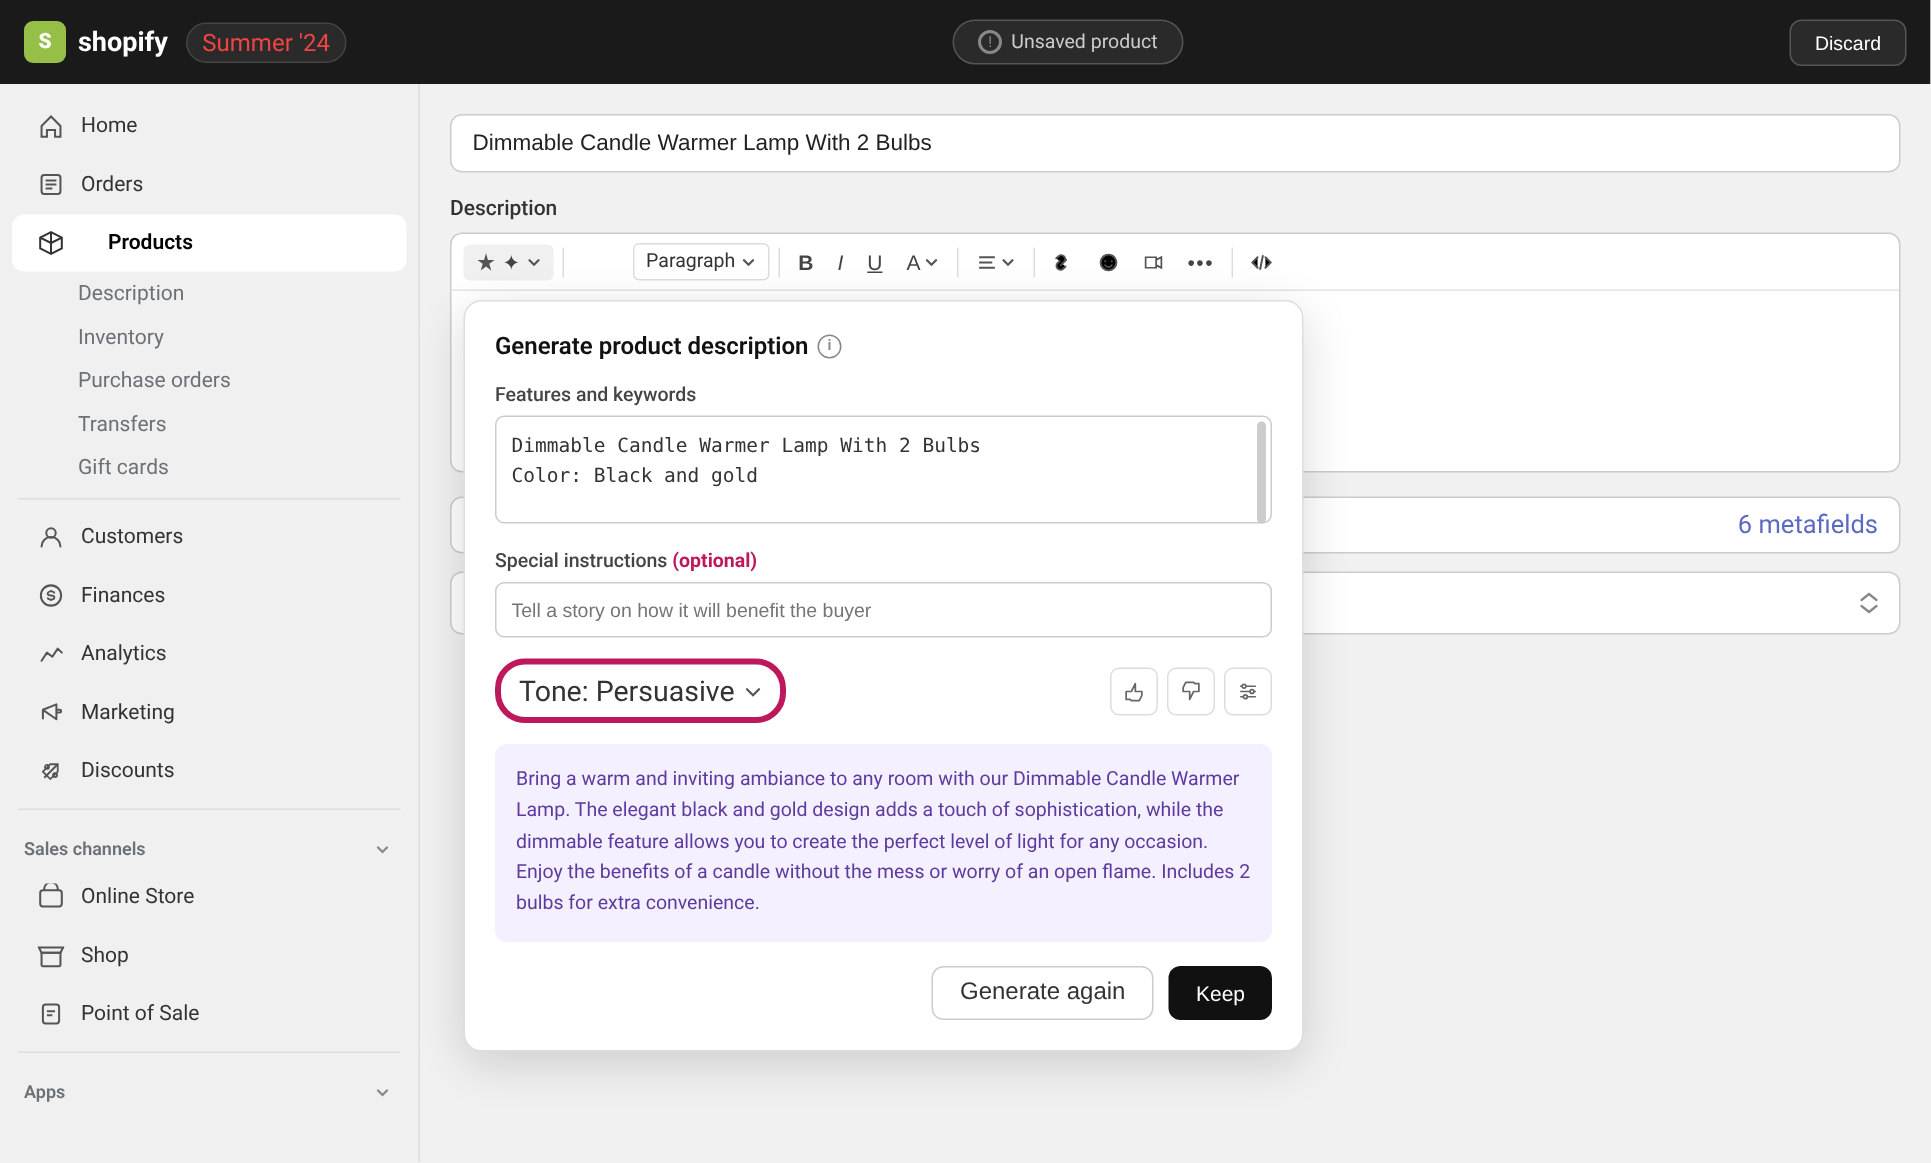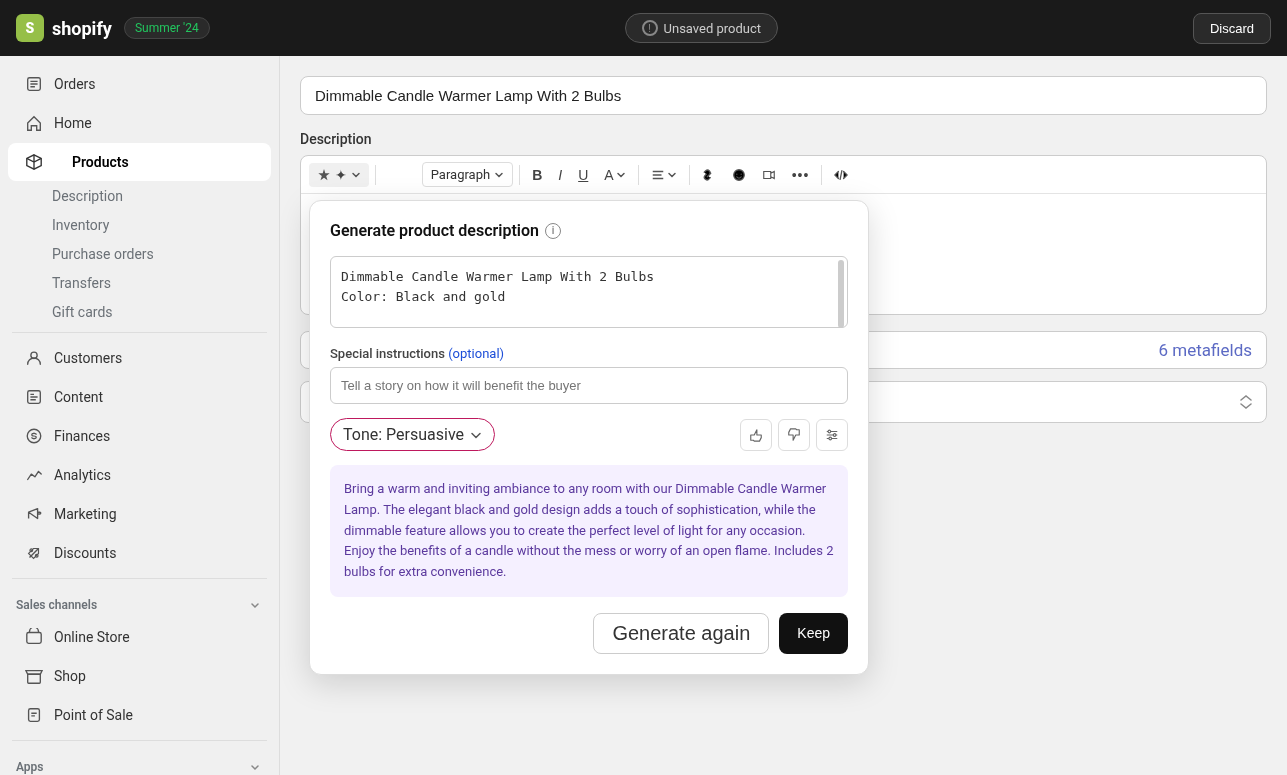--- a/index.html
+++ b/index.html
@@ -30,25 +30,25 @@
       border-radius: 6px;
       display: flex;
       align-items: center;
       justify-content: center;
       color: white;
       font-size: 14px;
       font-weight: 900;
     }
     .summer-badge {
       background: #2a2a2a;
-      color: #22c55e;
+      color: #ef4444;
       border: 1px solid #444;
       border-radius: 20px;
       padding: 3px 10px;
-      font-size: 12px;
+      font-size: 16px;
     }
     .nav-center {
       flex: 1;
       display: flex;
       justify-content: center;
     }
     .unsaved-pill {
       background: #2a2a2a;
       border: 1px solid #555;
       border-radius: 20px;
@@ -317,24 +317,24 @@
     .tone-row {
       display: flex;
       align-items: center;
       justify-content: space-between;
       margin-bottom: 14px;
     }
     .tone-select {
       display: flex;
       align-items: center;
       gap: 6px;
-      border: 1px solid #be185d;
+      border: 4px solid #be185d;
       border-radius: 20px;
       padding: 6px 12px;
-      font-size: 16px;
+      font-size: 19px;
       color: #333;
       cursor: pointer;
       background: white;
     }
     .tone-actions {
       display: flex;
       align-items: center;
       gap: 6px;
     }
     .tone-action-btn {
@@ -367,21 +367,21 @@
       display: flex;
       justify-content: flex-end;
       gap: 10px;
     }
     .gen-again-btn {
       padding: 8px 18px;
       border: 1px solid #ccc;
       border-radius: 8px;
       background: white;
       color: #333;
-      font-size: 20px;
+      font-size: 16px;
       cursor: pointer;
       font-weight: 500;
     }
     .keep-btn {
       padding: 8px 18px;
       border: none;
       border-radius: 8px;
       background: #111;
       color: white;
       font-size: 14px;
@@ -427,34 +427,34 @@
   </div>
   <button class="discard-btn">Discard</button>
 </div>
 
 <div class="main-layout">
 
   <div class="sidebar">
     <div class="sidebar-item">
       <span class="icon">
         <svg width="18" height="18" viewBox="0 0 20 20" fill="none">
+          <path d="M3 10L10 3L17 10V18H13V13H7V18H3V10Z" stroke="#555" stroke-width="1.5" fill="none"></path>
+        </svg>
+      </span>
+      <span>Home</span>
+    </div>
+    <div class="sidebar-item">
+      <span class="icon">
+        <svg width="18" height="18" viewBox="0 0 20 20" fill="none">
           <rect x="3" y="3" width="14" height="14" rx="2" stroke="#555" stroke-width="1.5"></rect>
           <path d="M6 7h8M6 10h8M6 13h5" stroke="#555" stroke-width="1.5"></path>
         </svg>
       </span>
       <span>Orders</span>
     </div>
-    <div class="sidebar-item">
-      <span class="icon">
-        <svg width="18" height="18" viewBox="0 0 20 20" fill="none">
-          <path d="M3 10L10 3L17 10V18H13V13H7V18H3V10Z" stroke="#555" stroke-width="1.5" fill="none"></path>
-        </svg>
-      </span>
-      <span>Home</span>
-    </div>
     <div class="sidebar-item active">
       <span class="icon">
         <svg width="18" height="18" viewBox="0 0 20 20" fill="none">
           <path d="M10 2L18 6V14L10 18L2 14V6L10 2Z" stroke="#333" stroke-width="1.5" fill="none"></path>
           <path d="M10 2V18M2 6L10 10L18 6" stroke="#333" stroke-width="1.5"></path>
         </svg>
       </span>
       <span>Products</span>
     </div>
     <div class="sidebar-sub">
@@ -475,29 +475,20 @@
     <div class="sidebar-divider"></div>
 
     <div class="sidebar-item">
       <span class="icon">
         <svg width="18" height="18" viewBox="0 0 20 20" fill="none">
           <circle cx="10" cy="7" r="3.5" stroke="#555" stroke-width="1.5"></circle>
           <path d="M3 17c0-3.866 3.134-7 7-7s7 3.134 7 7" stroke="#555" stroke-width="1.5" stroke-linecap="round"></path>
         </svg>
       </span>
       <span>Customers</span>
-    </div>
-    <div class="sidebar-item">
-      <span class="icon">
-        <svg width="18" height="18" viewBox="0 0 20 20" fill="none">
-          <rect x="3" y="3" width="14" height="14" rx="2" stroke="#555" stroke-width="1.5"></rect>
-          <path d="M6 7h4M6 10h8M6 13h6" stroke="#555" stroke-width="1.5"></path>
-        </svg>
-      </span>
-      <span>Content</span>
     </div>
     <div class="sidebar-item">
       <span class="icon">
         <svg width="18" height="18" viewBox="0 0 20 20" fill="none">
           <circle cx="10" cy="10" r="7.5" stroke="#555" stroke-width="1.5"></circle>
           <path d="M10 6v1.5M10 12.5V14M7.5 11.5c0 1 1.12 1.5 2.5 1.5s2.5-.5 2.5-1.5S11.5 10 10 10s-2.5-.5-2.5-1.5S8.88 7 10 7s2.5.5 2.5 1.5" stroke="#555" stroke-width="1.3"></path>
         </svg>
       </span>
       <span>Finances</span>
     </div>
@@ -654,29 +645,30 @@
       <div class="editor-content">
         <span>lamp! With its decor piece, but s you to control goodbye to the tive candle warmer</span>
       </div>
 
       <div class="ai-popup">
         <div class="ai-popup-title">
           <span>Generate product description</span>
           <span class="info-icon">i</span>
         </div>
 
+        <div class="field-label">Features and keywords</div>
         <div class="features-wrapper">
           <textarea class="features-textarea" style="">Dimmable Candle Warmer Lamp With 2 Bulbs
 Color: Black and gold</textarea>
           <div class="textarea-scrollbar"></div>
         </div>
 
         <div class="field-label">
           <span>Special instructions</span>
-          <span style="color:#1d4ed8; font-weight:400;">(optional)</span>
+          <span style="color:#be185d; font-weight:700;">(optional)</span>
         </div>
         <input type="text" class="special-input" placeholder="Tell a story on how it will benefit the buyer" style="">
 
         
         <div class="tone-row">
           <div class="tone-select">
             <span>Tone: Persuasive</span>
             <svg width="12" height="12" viewBox="0 0 12 12">
                 <path d="M2 4.5l4 4 4-4" stroke="#555" stroke-width="1.5" fill="none" stroke-linecap="round"></path>
               </svg>

